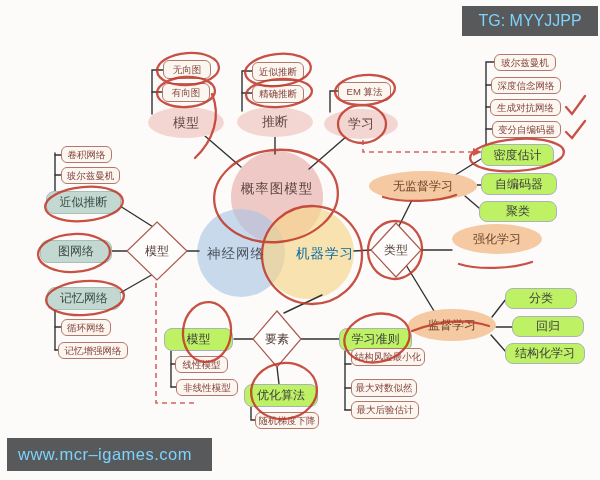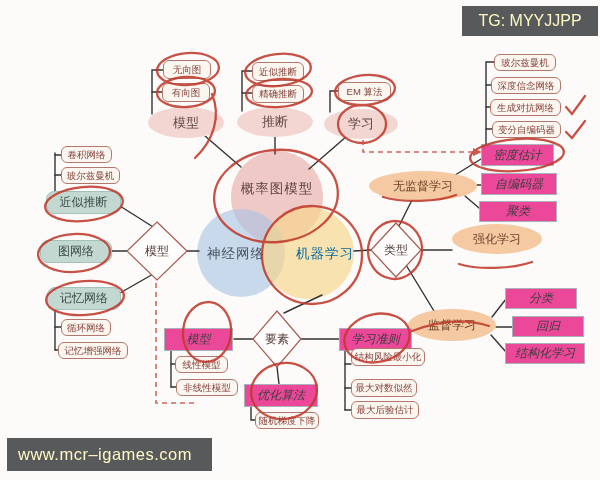--- a/index.html
+++ b/index.html
@@ -7,39 +7,39 @@
     position:relative;width:600px;height:480px;background:#fcfbfa;overflow:hidden;
     font-family:"Liberation Sans","DejaVu Sans",sans-serif;
   }
   svg{position:absolute;left:0;top:0;pointer-events:none;}
   .n{position:absolute;display:flex;align-items:center;justify-content:center;
      text-align:center;box-sizing:border-box;line-height:1.05;}
   
   .bw{background:#fbf6f0;border:1px solid #b4776b;border-radius:6px;
       color:#84423a;font-size:9.5px;padding:1px 2px;}
   
-  .bg{background:#ec4899;border:1px solid #a9b1b9;border-radius:0;
-      color:#3d3d3f;font-size:12px;font-style:italic;}
+  .bg{background:#bef264;border:1px solid #a9b1b9;border-radius:8px;
+      color:#3d3d3f;font-size:12px;}
   
   .bt{background:#c2d8d1;border:1px solid #a4c0b8;border-radius:8px;
       color:#3e4a46;font-size:12px;}
   
   .ep{background:#f3d6d1;border-radius:50%;color:#5f4743;font-size:13px;}
   
   .eo{background:#f5c9a1;border-radius:50%;color:#6d452c;font-size:12px;}
   
   .venn{position:absolute;border-radius:50%;}
   .v-pgm{background:#e7a9a7;opacity:.62;}
   .v-nn{background:#a9c4e4;opacity:.62;}
   .v-ml{background:#f6d489;opacity:.66;}
   .vl{position:absolute;display:flex;align-items:center;justify-content:center;
       font-size:13.5px;color:#4e423e;letter-spacing:1px;}
   .dl{position:absolute;display:flex;align-items:center;justify-content:center;
       font-size:12px;color:#54413d;}
-  .badge{position:absolute;background:#58595b;color:#fef9c3;display:flex;
+  .badge{position:absolute;background:#58595b;color:#7dd3fc;display:flex;
          align-items:center;justify-content:center;}
   #tg{left:462px;top:6px;width:136px;height:30px;font-size:16px;}
   #wm{left:7px;top:438px;width:194px;height:33px;font-size:16.5px;
       justify-content:flex-start;padding-left:11px;letter-spacing:.5px;}
 </style>
 </head>
 <body>
 
 <div id="stage">
 

